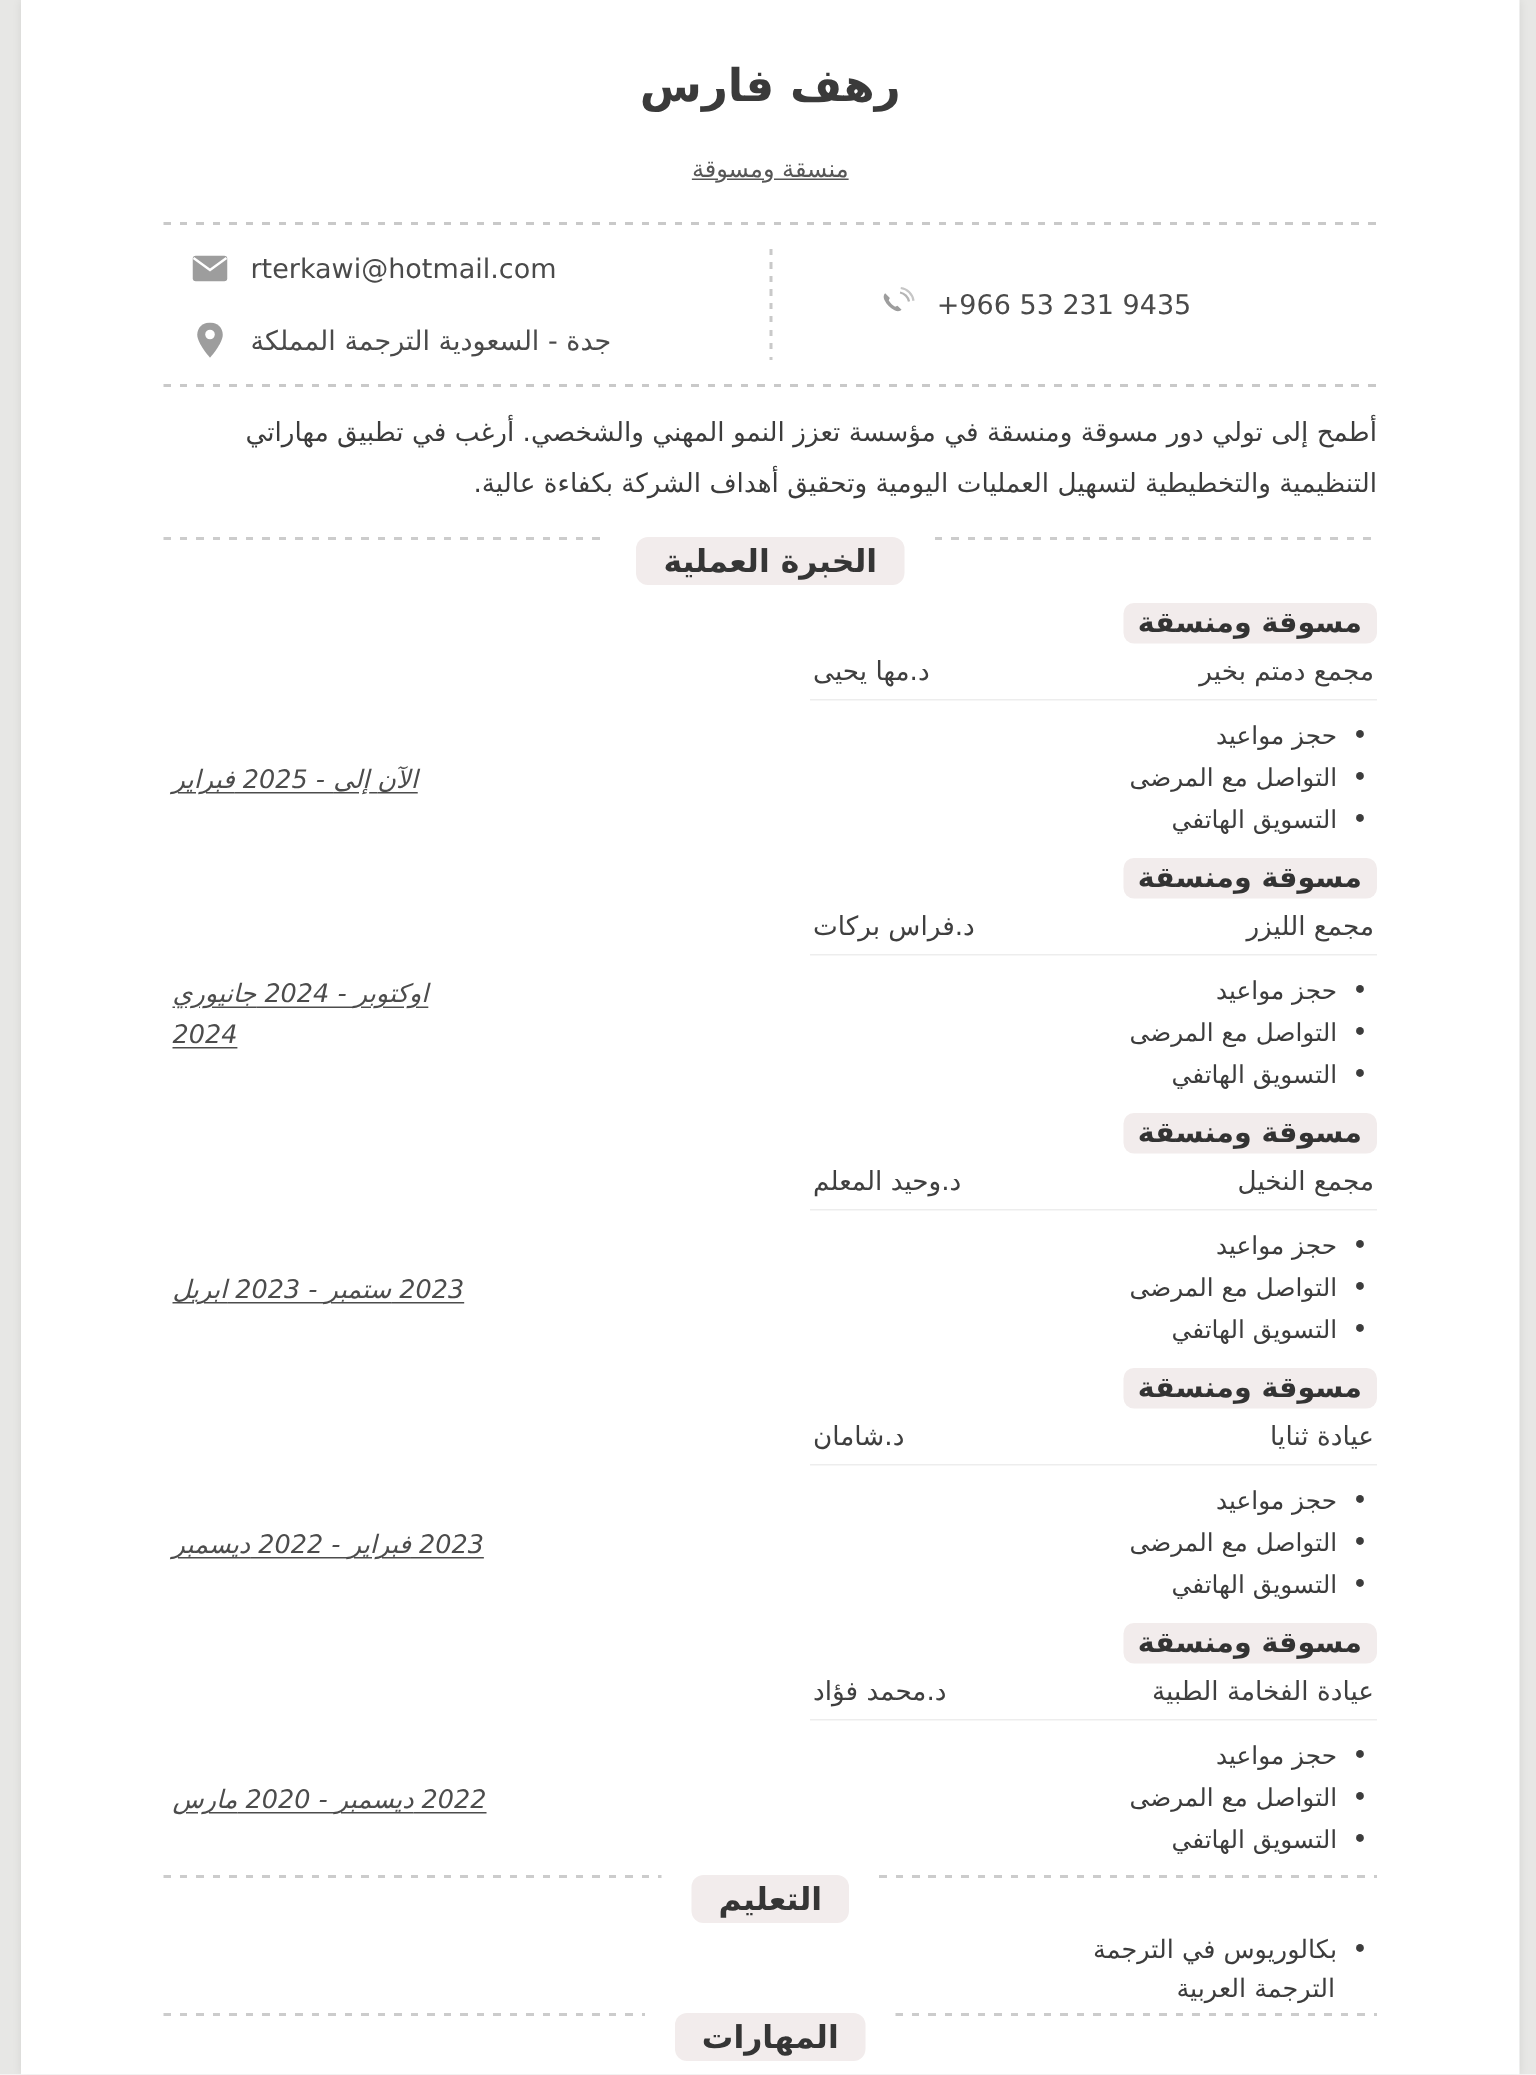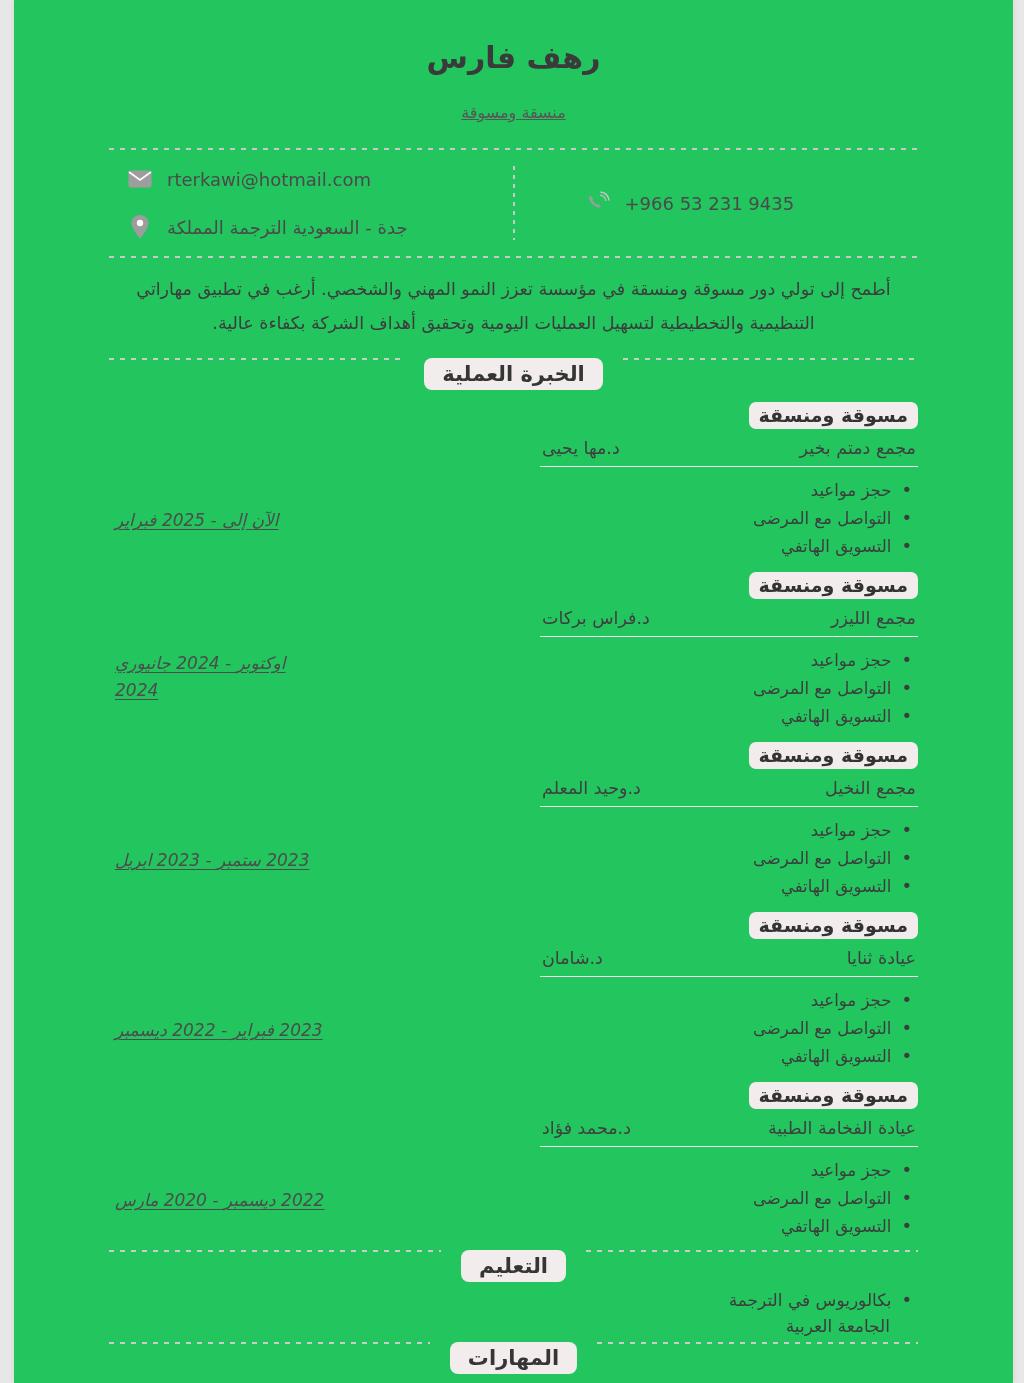--- a/index.html
+++ b/index.html
@@ -5,21 +5,21 @@
   html,body{margin:0;padding:0;}
   body{
     width:1024px;height:1383px;position:relative;
     background:#e7e7e5;
     font-family:"DejaVu Sans", sans-serif;
     color:#3d3d3d;
     overflow:hidden;
   }
   .page{
     position:absolute;top:0;bottom:0;left:14px;right:11px;
-    background:#22c55e;
+    background:#ffffff;
     box-shadow:0 0 6px rgba(0,0,0,.08);
   }
   .content{padding:26px 95px 10px 95px;}
 
   
   .name{
     text-align:center;font-weight:bold;font-size:30px;color:#3a3a3a;
     margin:14px 0 0;direction:rtl;
   }
   .subtitle{
@@ -44,21 +44,21 @@
   .contact-col{display:flex;flex-direction:column;gap:22px;justify-content:center;}
   .contact-col.right-col{padding-left:70px;}
   .contact-col.left-col{padding-left:18px;}
   .contact-row{display:flex;align-items:center;gap:14px;font-size:18px;color:#4a4a4a;}
   .cicon{width:26px;height:26px;flex:0 0 26px;display:flex;align-items:center;justify-content:center;}
   .cicon svg{display:block;}
   .ltr-line{direction:ltr;unicode-bidi:plaintext;}
 
   
   .objective{
-    direction:rtl;text-align:center;
+    direction:rtl;text-align:right;
     font-size:17.5px;line-height:1.95;color:#3c3c3c;
     margin:14px auto 0;max-width:856px;
   }
 
   
   .sec-row{display:flex;align-items:flex-start;gap:20px;margin-top:18px;}
   .sec-dash{
     flex:1;height:2px;
     background:repeating-linear-gradient(90deg,#cccccc 0 5px,transparent 5px 11px);
   }
@@ -238,21 +238,21 @@
 </div>
 
     <div class="sec-row" style="margin-top:10px;">
       <div class="sec-dash"></div>
       <div class="sec-label">التعليم</div>
       <div class="sec-dash"></div>
     </div>
 
     <div class="edu-block">
       <div class="edu-item">بكالوريوس في الترجمة</div>
-      <div class="edu-school">الجامعة العربية</div>
+      <div class="edu-school">الترجمة العربية</div>
     </div>
 
     <div class="sec-row" style="margin-top:6px;">
       <div class="sec-dash"></div>
       <div class="sec-label">المهارات</div>
       <div class="sec-dash"></div>
     </div>
 
   </div>
 </div>

